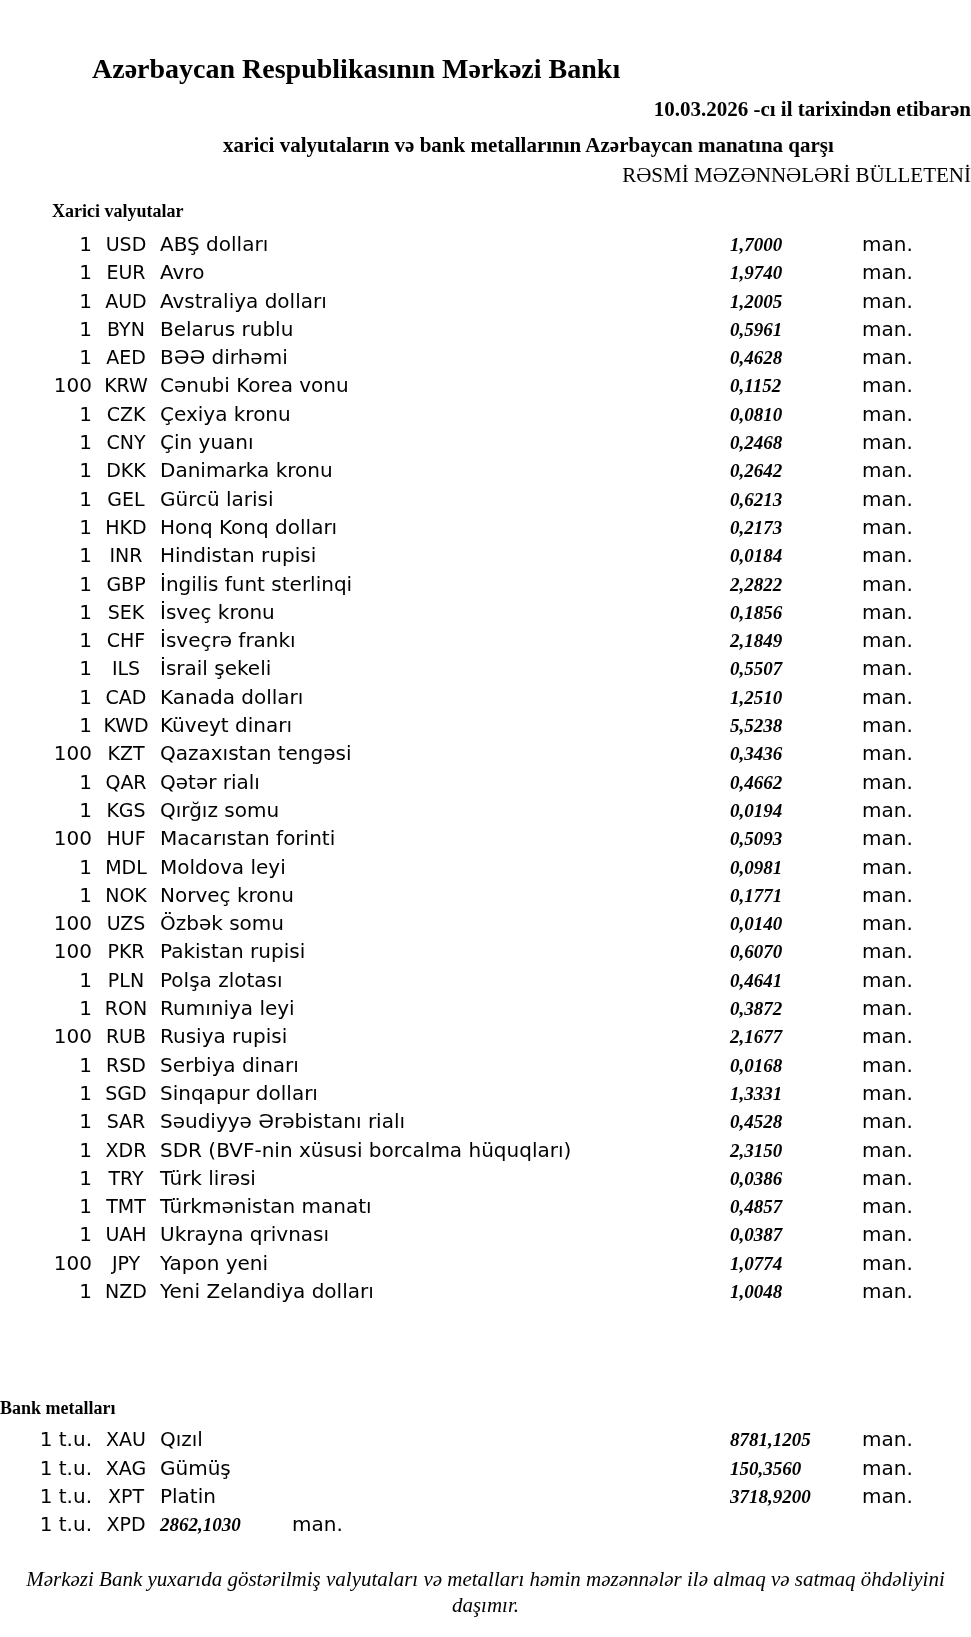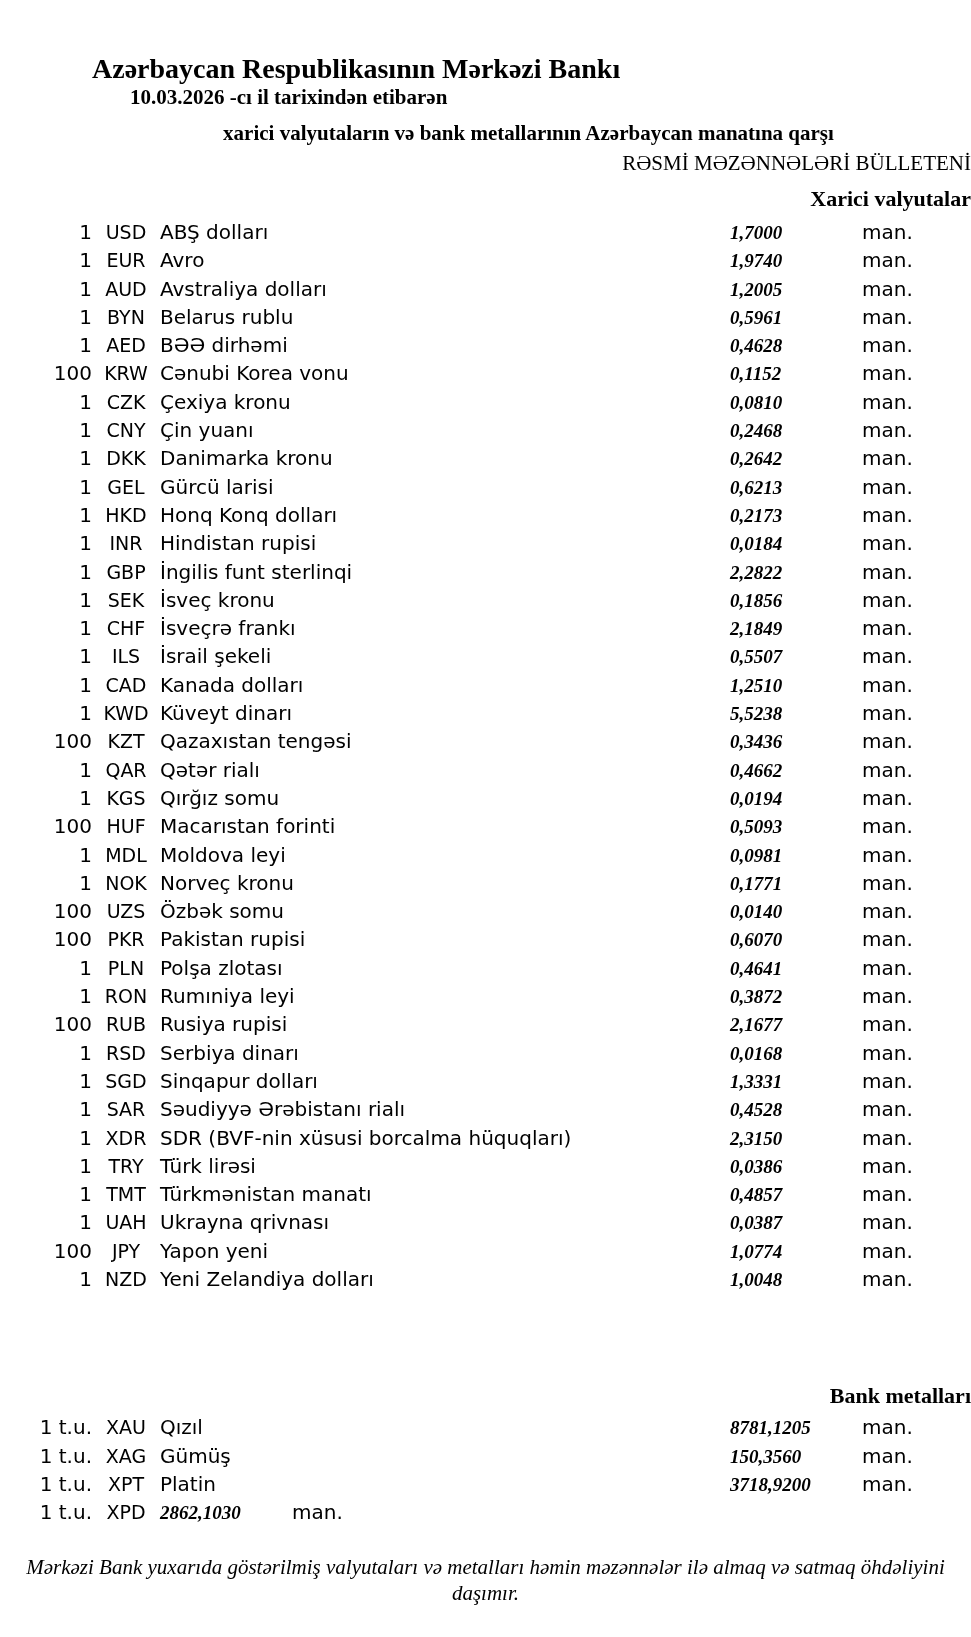--- a/index.html
+++ b/index.html
@@ -12,41 +12,41 @@
   }
   .page { width:971px; height:1637px; position:relative; }
 
   .bank-title {
     margin-top:52px; padding-left:60px;
     text-align:left;
     font-family:"Liberation Serif", serif;
     font-weight:700; font-size:28px; line-height:33px;margin-left:32px;
   }
   .date-line {
-    padding-left:130px;
-    text-align:left;
+    margin-top:12px; padding-left:130px;
+    text-align:right;
     font-family:"Liberation Serif", serif;
     font-weight:700; font-size:21px; line-height:25px;
   }
   .subject-line {
     margin-top:11px; padding-left:86px;
     text-align:center;
     font-family:"Liberation Serif", serif;
     font-weight:700; font-size:21px; line-height:25px;
   }
   .bulletin-title {
     margin-top:5px; padding-left:104px;
     text-align:right;
     font-family:"Liberation Serif", serif;
     font-weight:400; font-size:21px; line-height:25px;
   }
   .section-title {
-    text-align:right;
-    font-family:"Liberation Serif", serif;
-    font-weight:700; font-size:22px; line-height:22px;
+    text-align:left;
+    font-family:"Liberation Serif", serif;
+    font-weight:700; font-size:18px; line-height:22px;
   }
   .currencies-title { margin-top:12px; padding-left:52px; }
   .metals-title    { margin-top:92px; }
 
   .rows { margin-top:8px; }
   .metal-rows { margin-top:6px; }
   .row {
     display:flex; align-items:baseline;
     height:28.3px; line-height:28.3px;
     white-space:nowrap;

